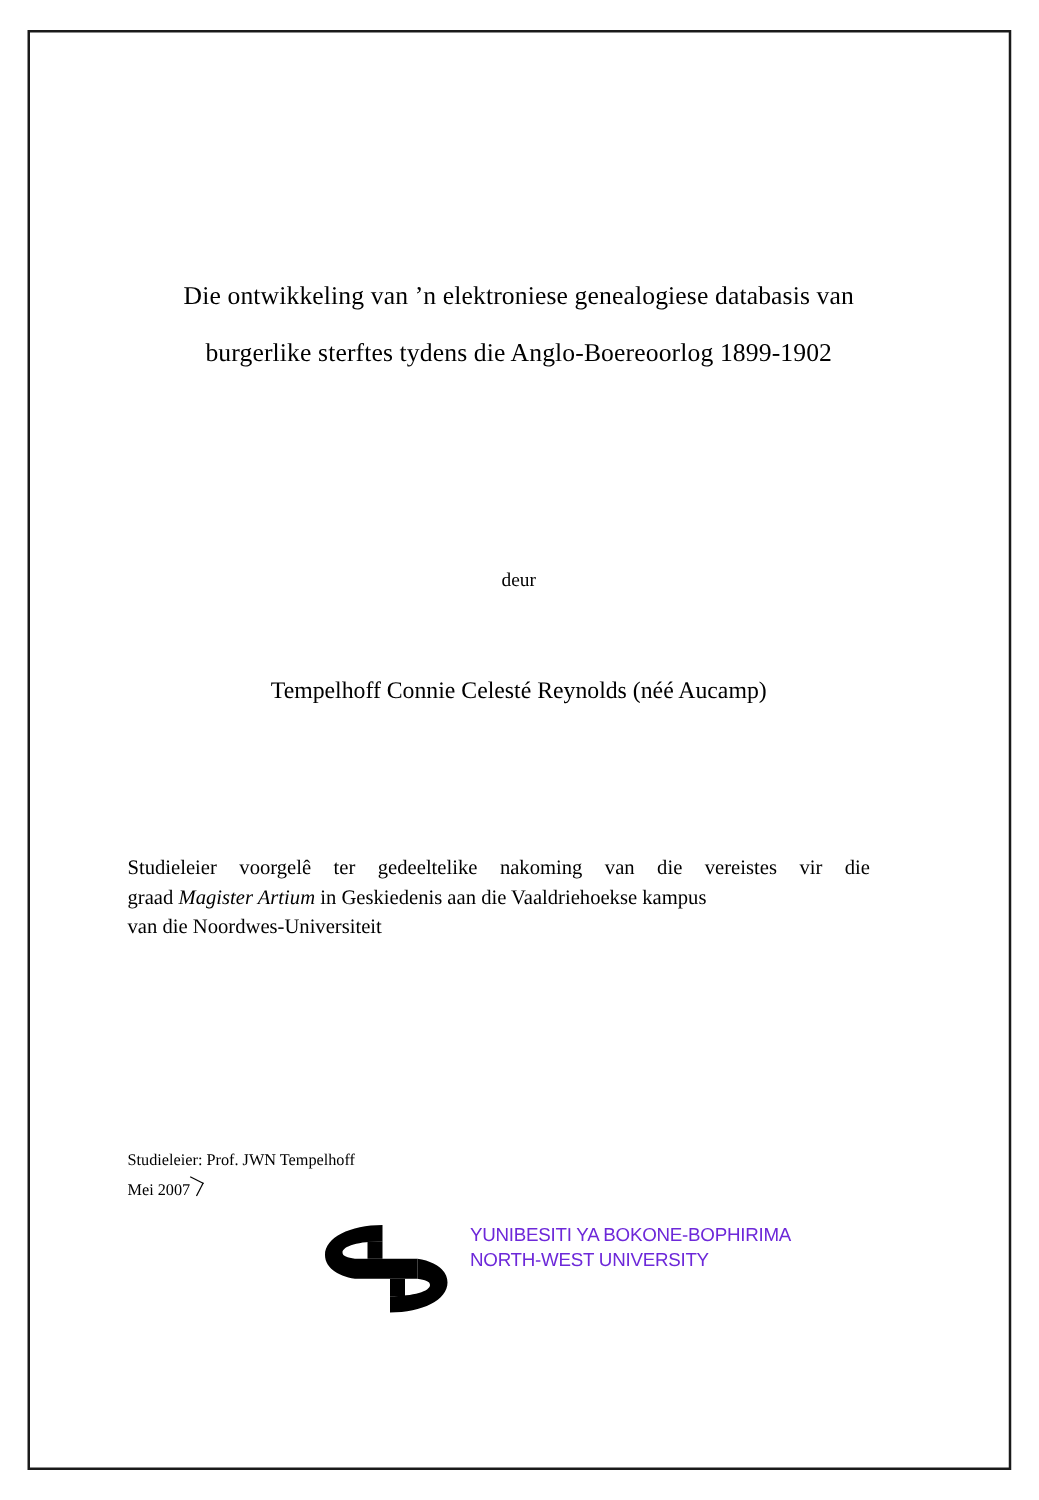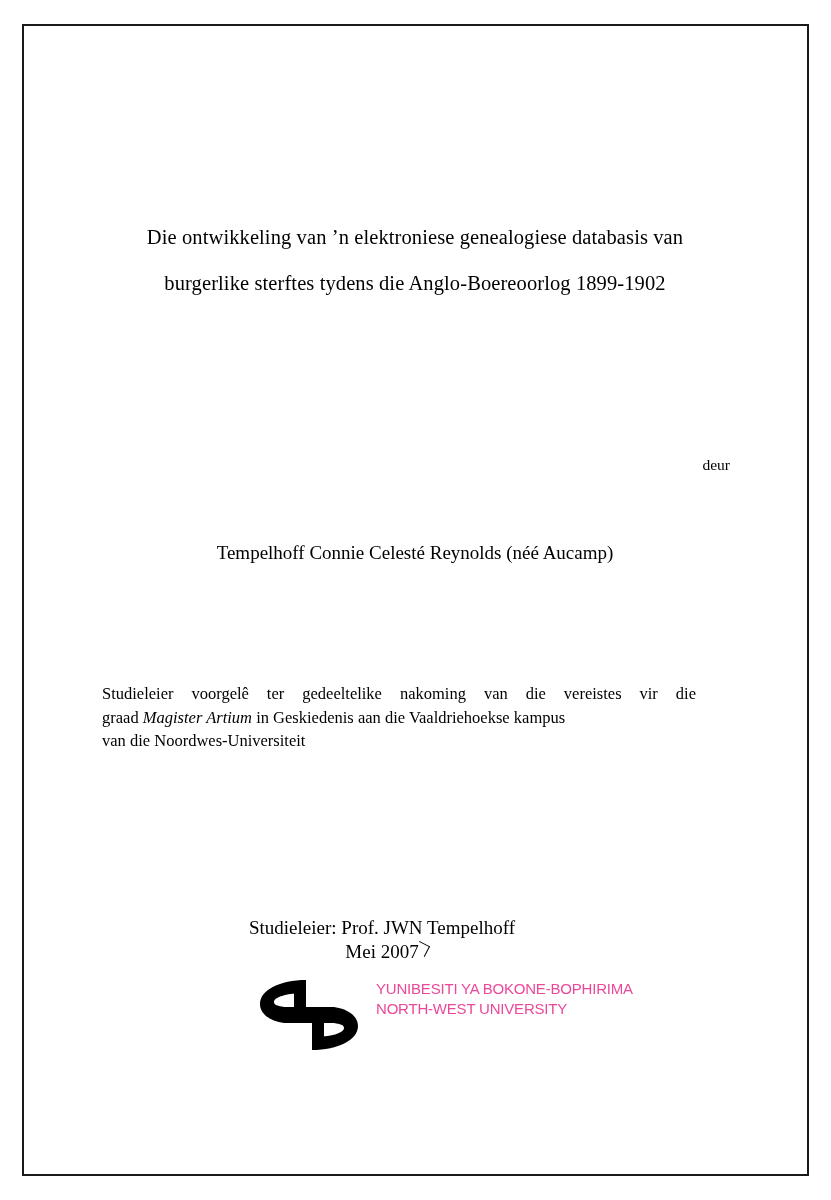--- a/index.html
+++ b/index.html
@@ -48,21 +48,21 @@
     letter-spacing: 0.1px;
   }
   .title-line {
     white-space: nowrap;
   }
   .deur {
     position: absolute;
     top: 432px;
     left: 0;
     width: 630px;
-    text-align: right;
+    text-align: center;
     font-size: 15.5px;
   }
   .author {
     position: absolute;
     top: 518px;
     left: 0;
     width: 630px;
     text-align: center;
     font-size: 19px;
   }
@@ -84,23 +84,22 @@
     display: block;
   }
   .statement i {
     font-style: italic;
   }
   .supervisor {
     position: absolute;
     top: 892px;
     left: 2px;
     width: 560px;
-    font-size: 19px;
+    font-size: 13px;
     line-height: 24px;
-    text-align: center;
   }
   .date-line {
     position: relative;
     display: inline-block;
   }
   .date-line .stray-mark {
     position: absolute;
     right: -9px;
     top: 3px;
     width: 11px;
@@ -125,21 +124,21 @@
     height: 78px;
   }
   .logo-text {
     position: absolute;
     left: 126px;
     top: 3px;
     font-family: "Liberation Sans", sans-serif;
     font-size: 15px;
     line-height: 19.5px;
     letter-spacing: -0.2px;
-    color: #ec4899;
+    color: #6d28d9;
     font-weight: 500;
   }
 </style>
 </head>
 <body>
 
 <div class="page">
   <div class="page-border"></div>
 
   <div class="content">

